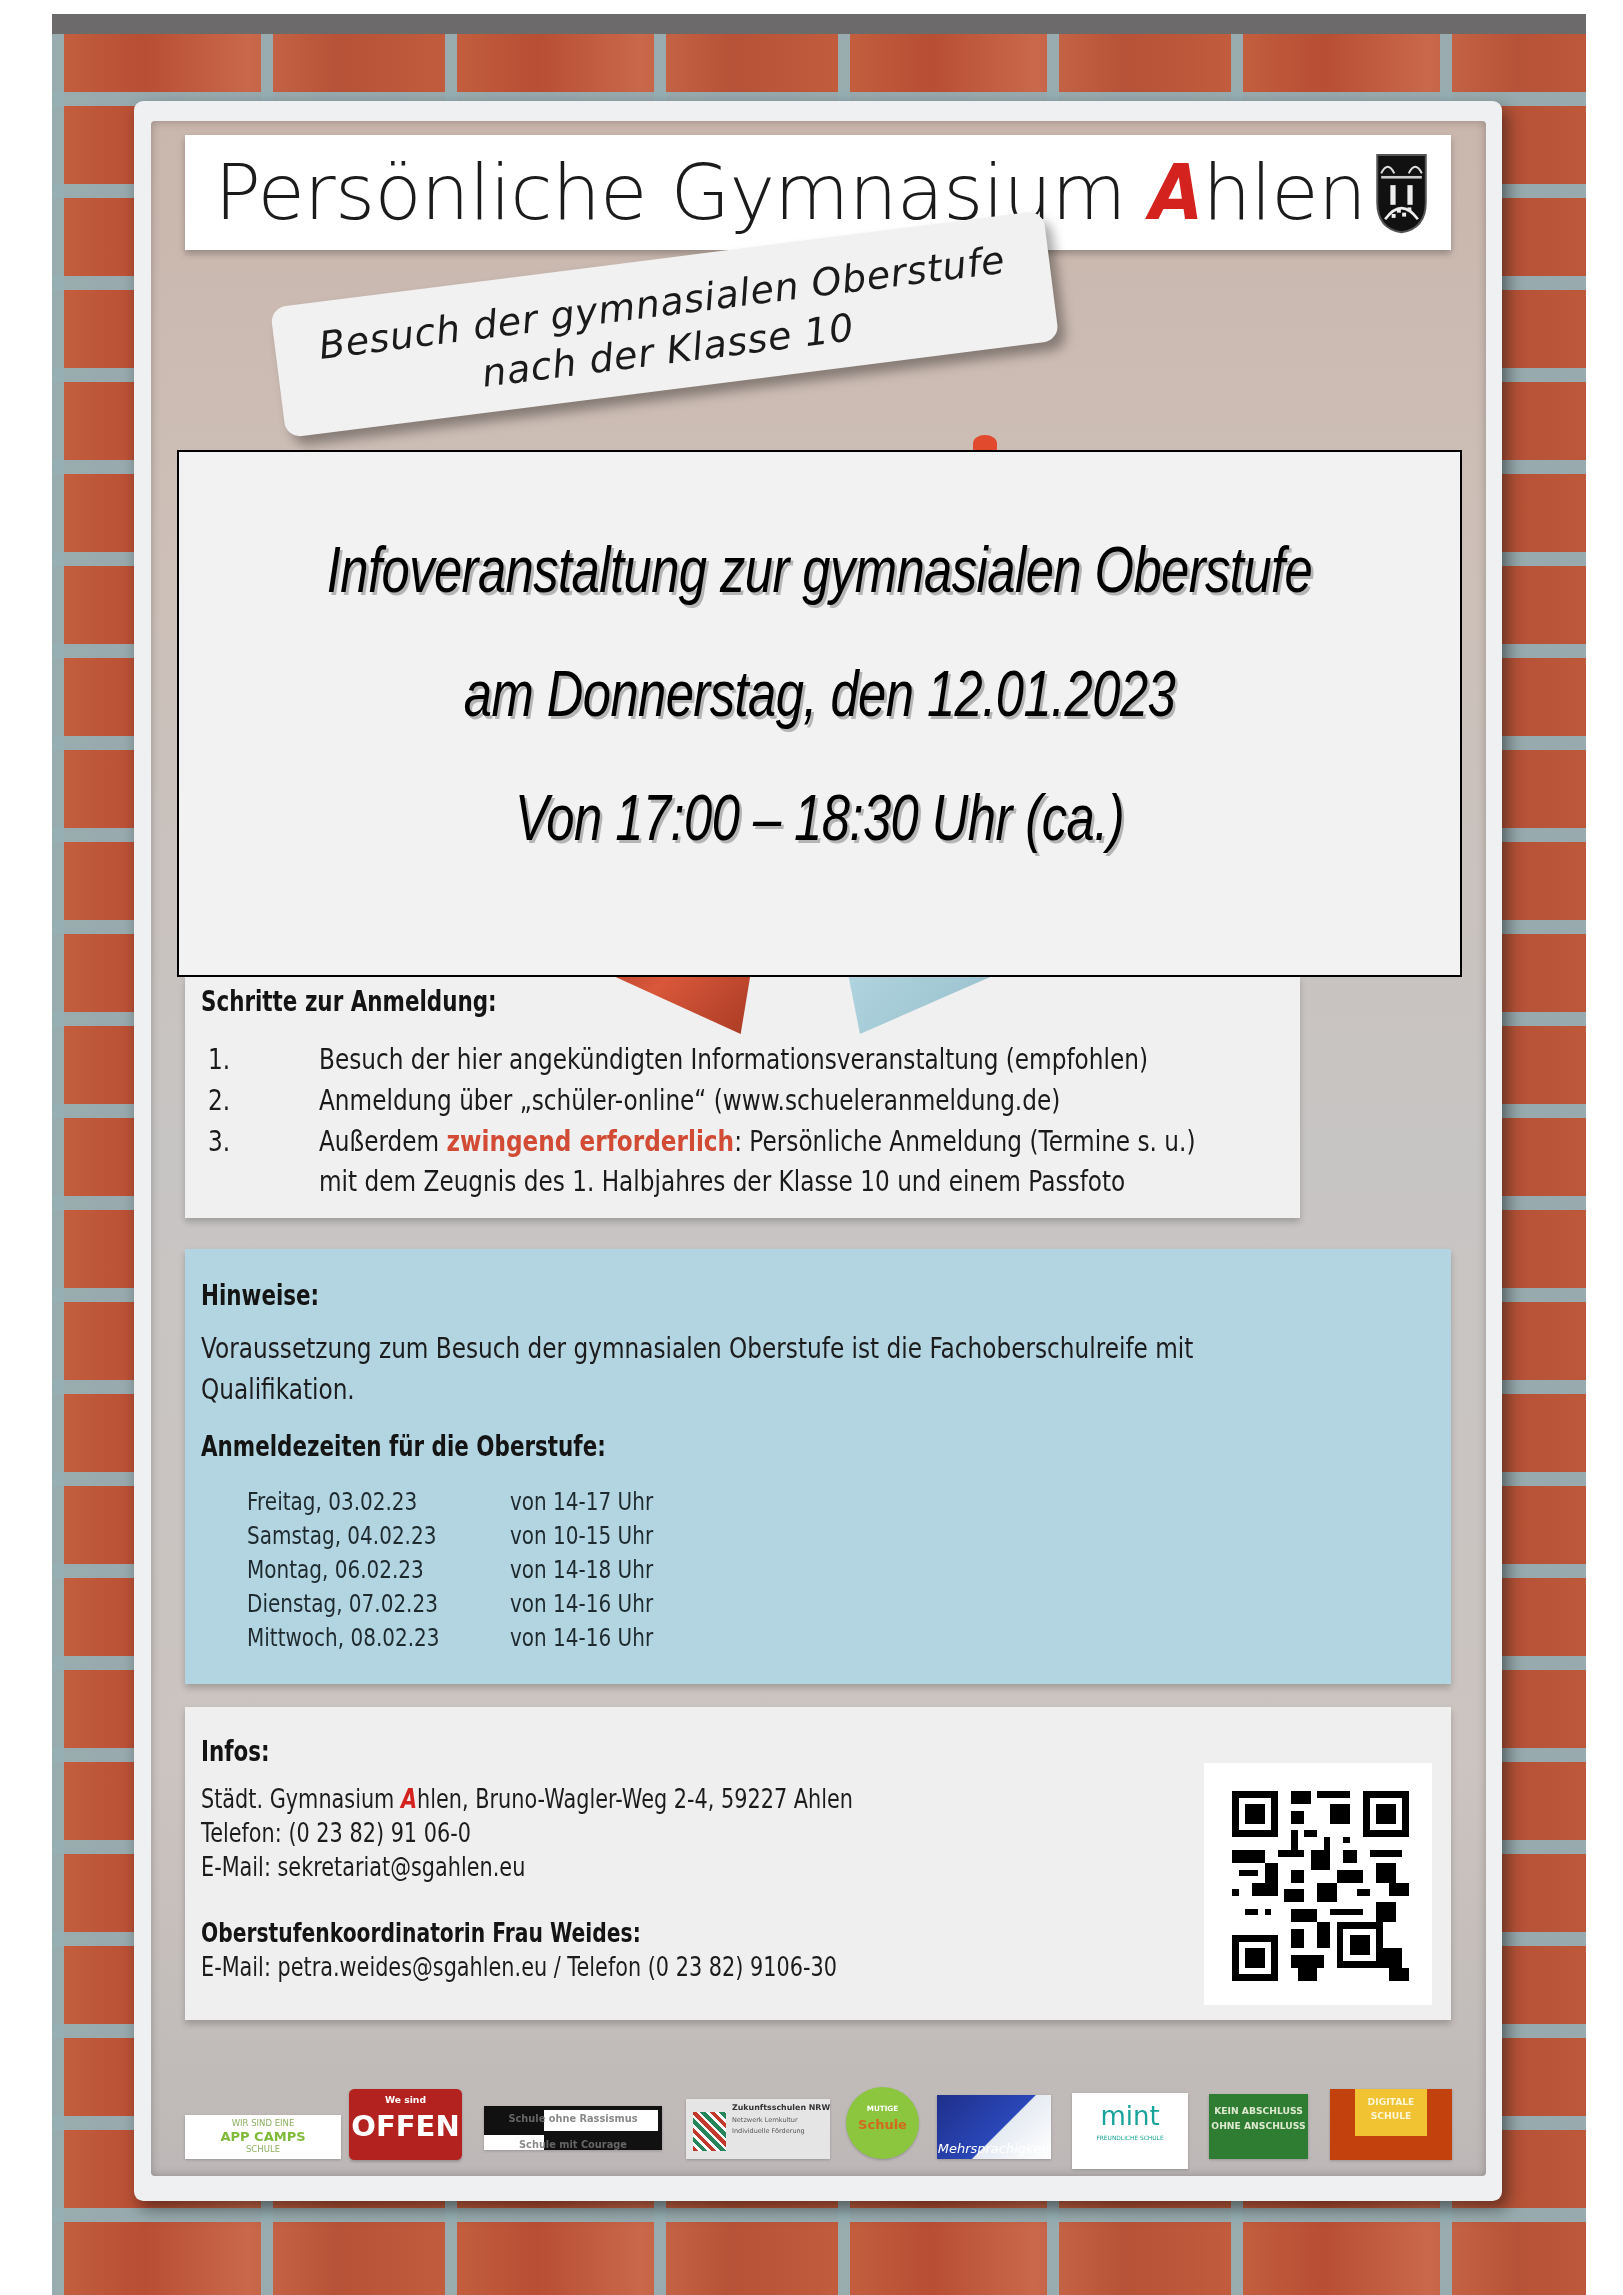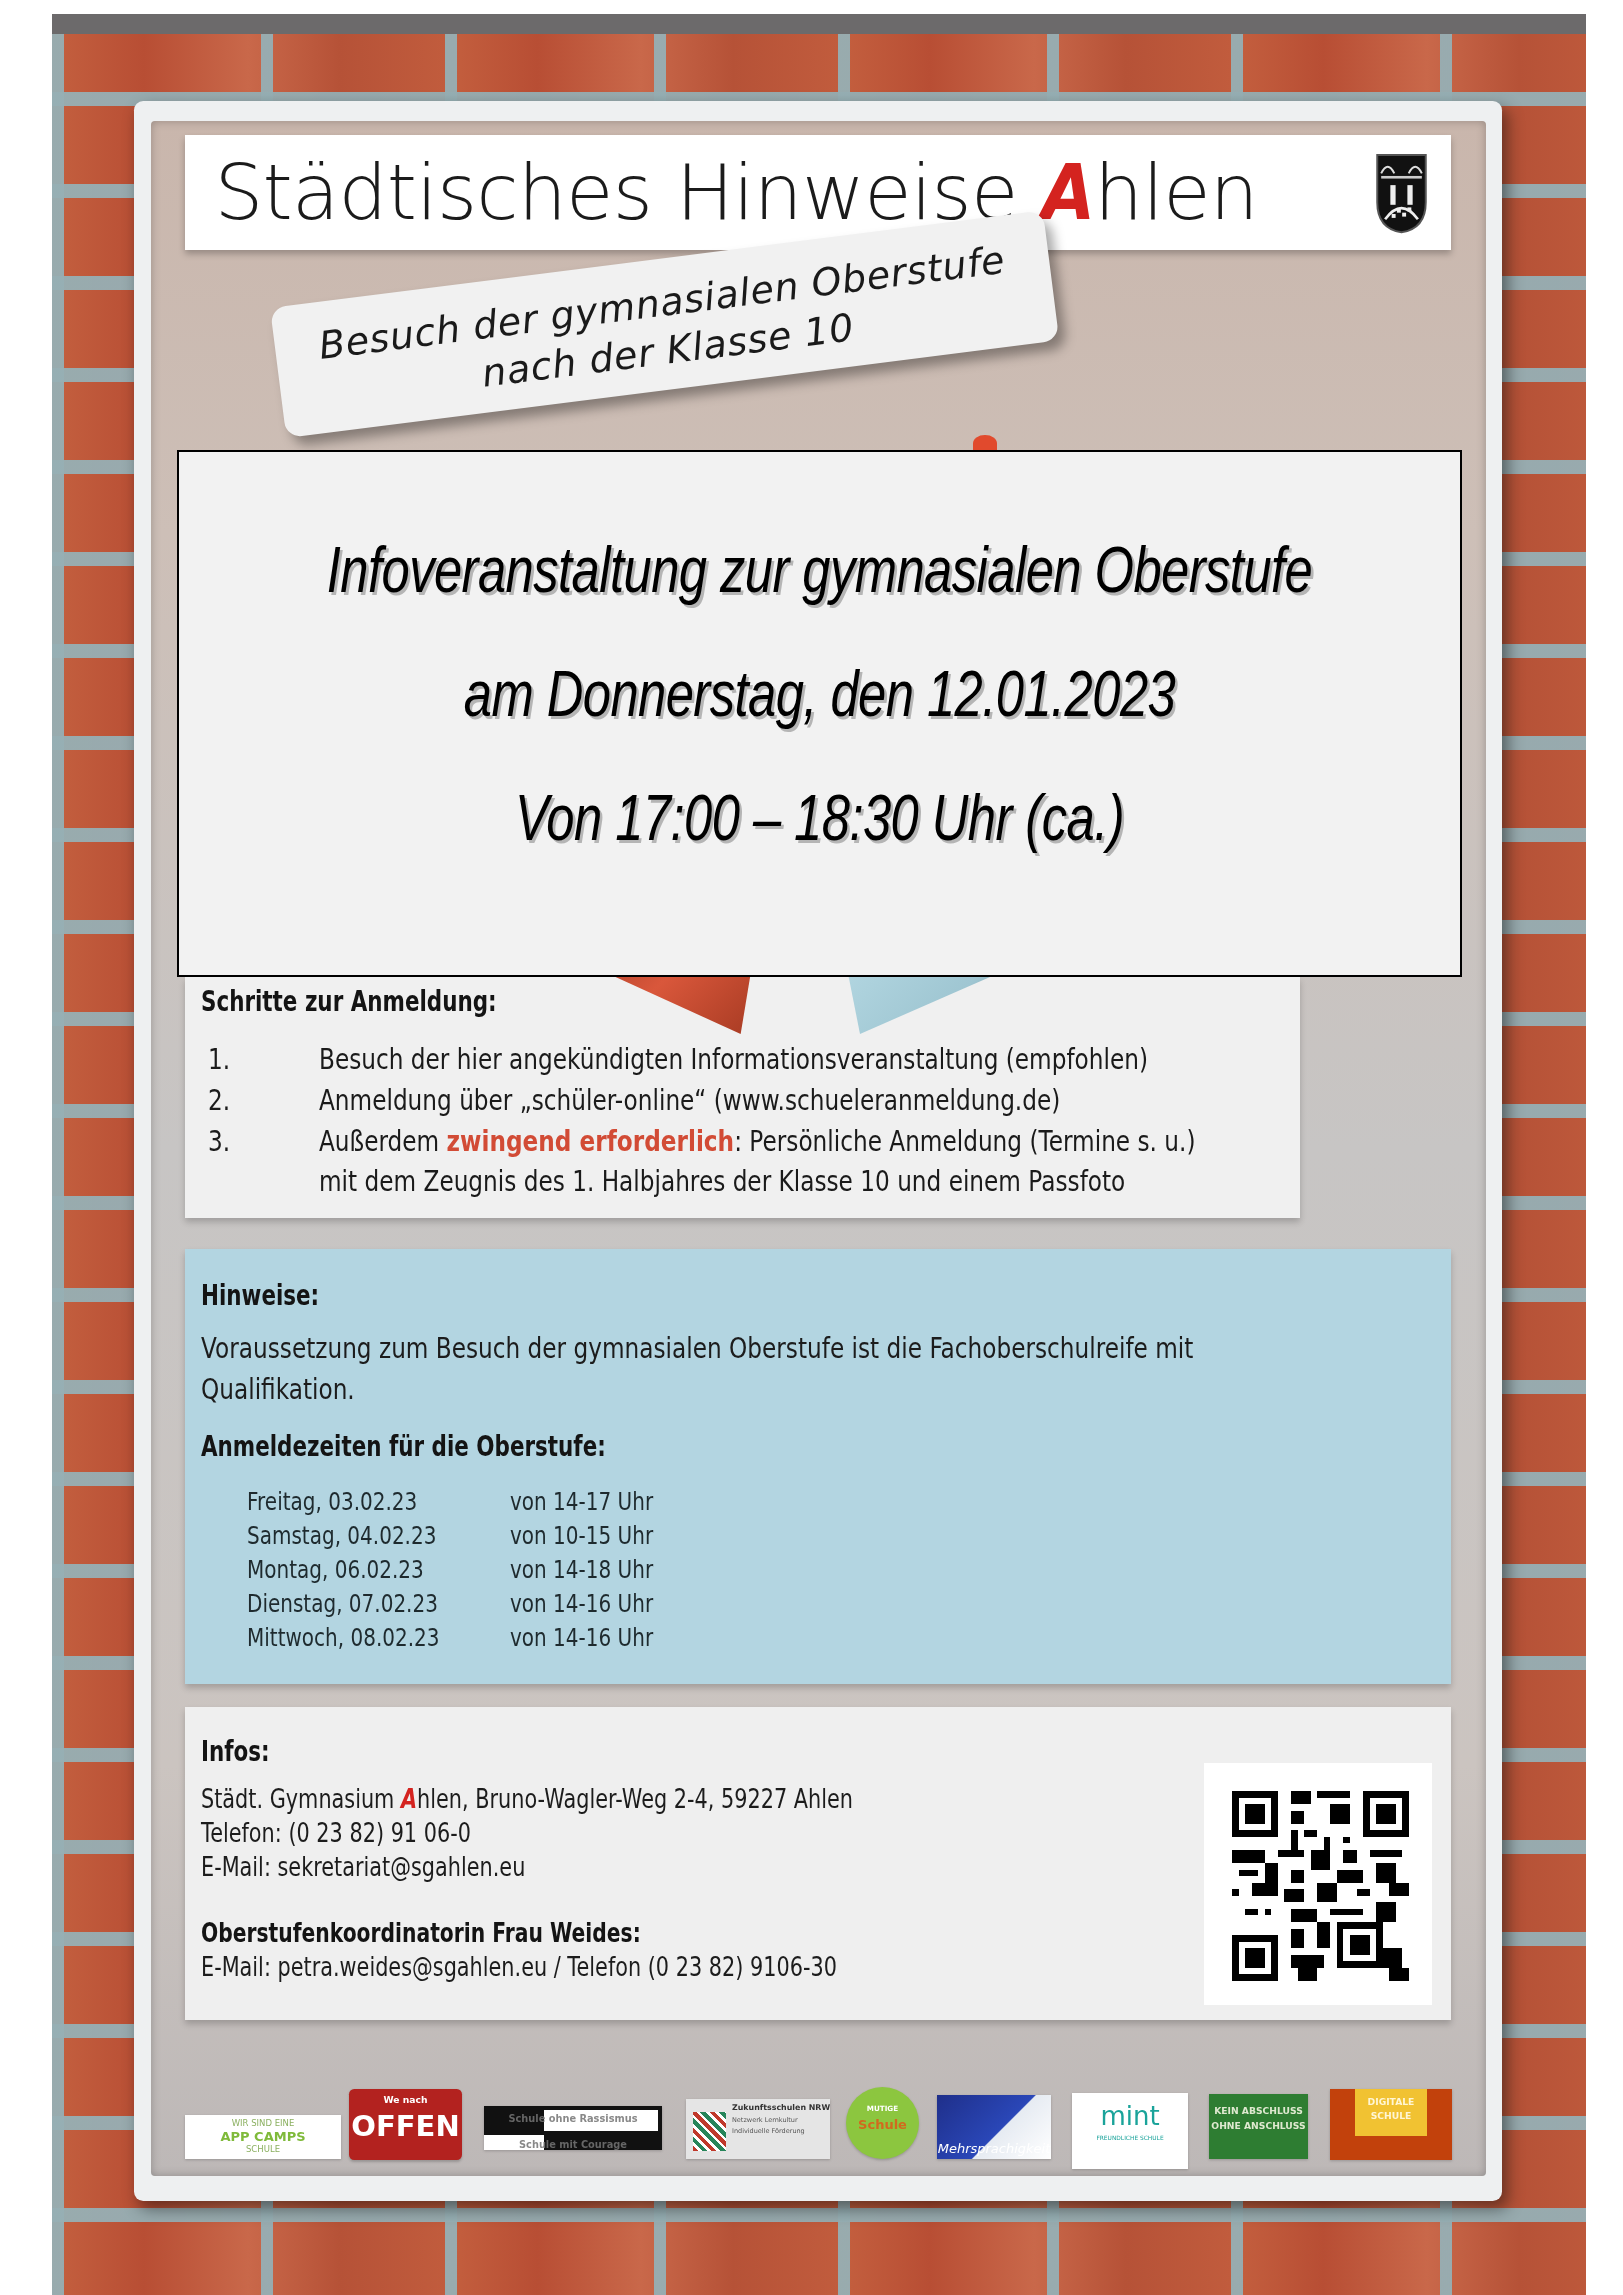--- a/index.html
+++ b/index.html
@@ -139,21 +139,21 @@
   }
 </style>
 </head>
 <body>
 
 <div class="wall"></div>
 <div class="frame"></div>
 <div class="frame-inner"></div>
 
 <div class="header">
-  <div class="header-title"><span>Städtisches Hinweise </span><span class="redA">A</span><span>hlen</span></div>
+  <div class="header-title"><span>Persönliche Gymnasium </span><span class="redA">A</span><span>hlen</span></div>
   <svg class="crest" viewBox="0 0 90 128">
     <path d="M8 6 H82 V78 Q82 118 45 124 Q8 118 8 78 Z" fill="#111" stroke="#555" stroke-width="3"></path>
     <path d="M14 34 Q24 14 34 34 M56 34 Q66 14 76 34" fill="none" stroke="#ddd" stroke-width="3"></path>
     <rect x="14" y="38" width="62" height="4" fill="#ccc"></rect>
     <rect x="28" y="52" width="8" height="30" fill="#eee"></rect>
     <rect x="54" y="52" width="8" height="30" fill="#eee"></rect>
     <path d="M20 104 Q45 70 70 104" fill="none" stroke="#eee" stroke-width="4"></path>
     <rect x="38" y="88" width="6" height="6" fill="#eee"></rect>
       <rect x="46" y="94" width="6" height="6" fill="#eee"></rect>
     <rect x="30" y="96" width="6" height="6" fill="#eee"></rect>
@@ -287,21 +287,21 @@
   </div>
 </div>
 
 <div>
   <div class="logo" style="left:185px; top:2115px; width:156px; height:44px; background:#fff;">
     <div class="logo-label" style="top:2.6px; font-size:8.5px; color:#8bb060; font-weight:normal;">WIR SIND EINE</div>
     <div class="logo-label" style="top:14.4px; font-size:13px; color:#7fba3a;">APP CAMPS</div>
     <div class="logo-label" style="top:29px; font-size:8.5px; color:#8bb060; font-weight:normal;">SCHULE</div>
   </div>
   <div class="logo" style="left:349px; top:2089px; width:113px; height:71px; background:#b3221f; border-radius:5.2px;">
-    <div class="logo-label" style="top:5.2px; font-size:9.2px; color:#fff;">We nach</div>
+    <div class="logo-label" style="top:5.2px; font-size:9.2px; color:#fff;">We sind</div>
     <div class="logo-label" style="top:19.6px; font-size:29px; color:#fff;">OFFEN</div>
   </div>
   <div class="logo" style="left:484px; top:2106px; width:178px; height:44px; background:#111;">
     <div style="position:absolute; left:60px; top:3.9px; width:114px; height:21px; background:#fff;"></div>
     <div style="position:absolute; left:0; top:29px; width:60px; height:22px; background:#fff;"></div>
     <div class="logo-label" style="top:6.5px; font-size:9.8px; color:#777; mix-blend-mode:difference;">Schule  ohne Rassismus</div>
     <div class="logo-label" style="top:33px; font-size:9.8px; color:#777; mix-blend-mode:difference;">Schule  mit Courage</div>
   </div>
   <div class="logo" style="left:686px; top:2099px; width:144px; height:60px; background:#e5e5e5;">
     <div class="logo-label" style="left:46px; text-align:left; top:3.9px; font-size:7.9px; color:#333;">Zukunftsschulen NRW</div>

